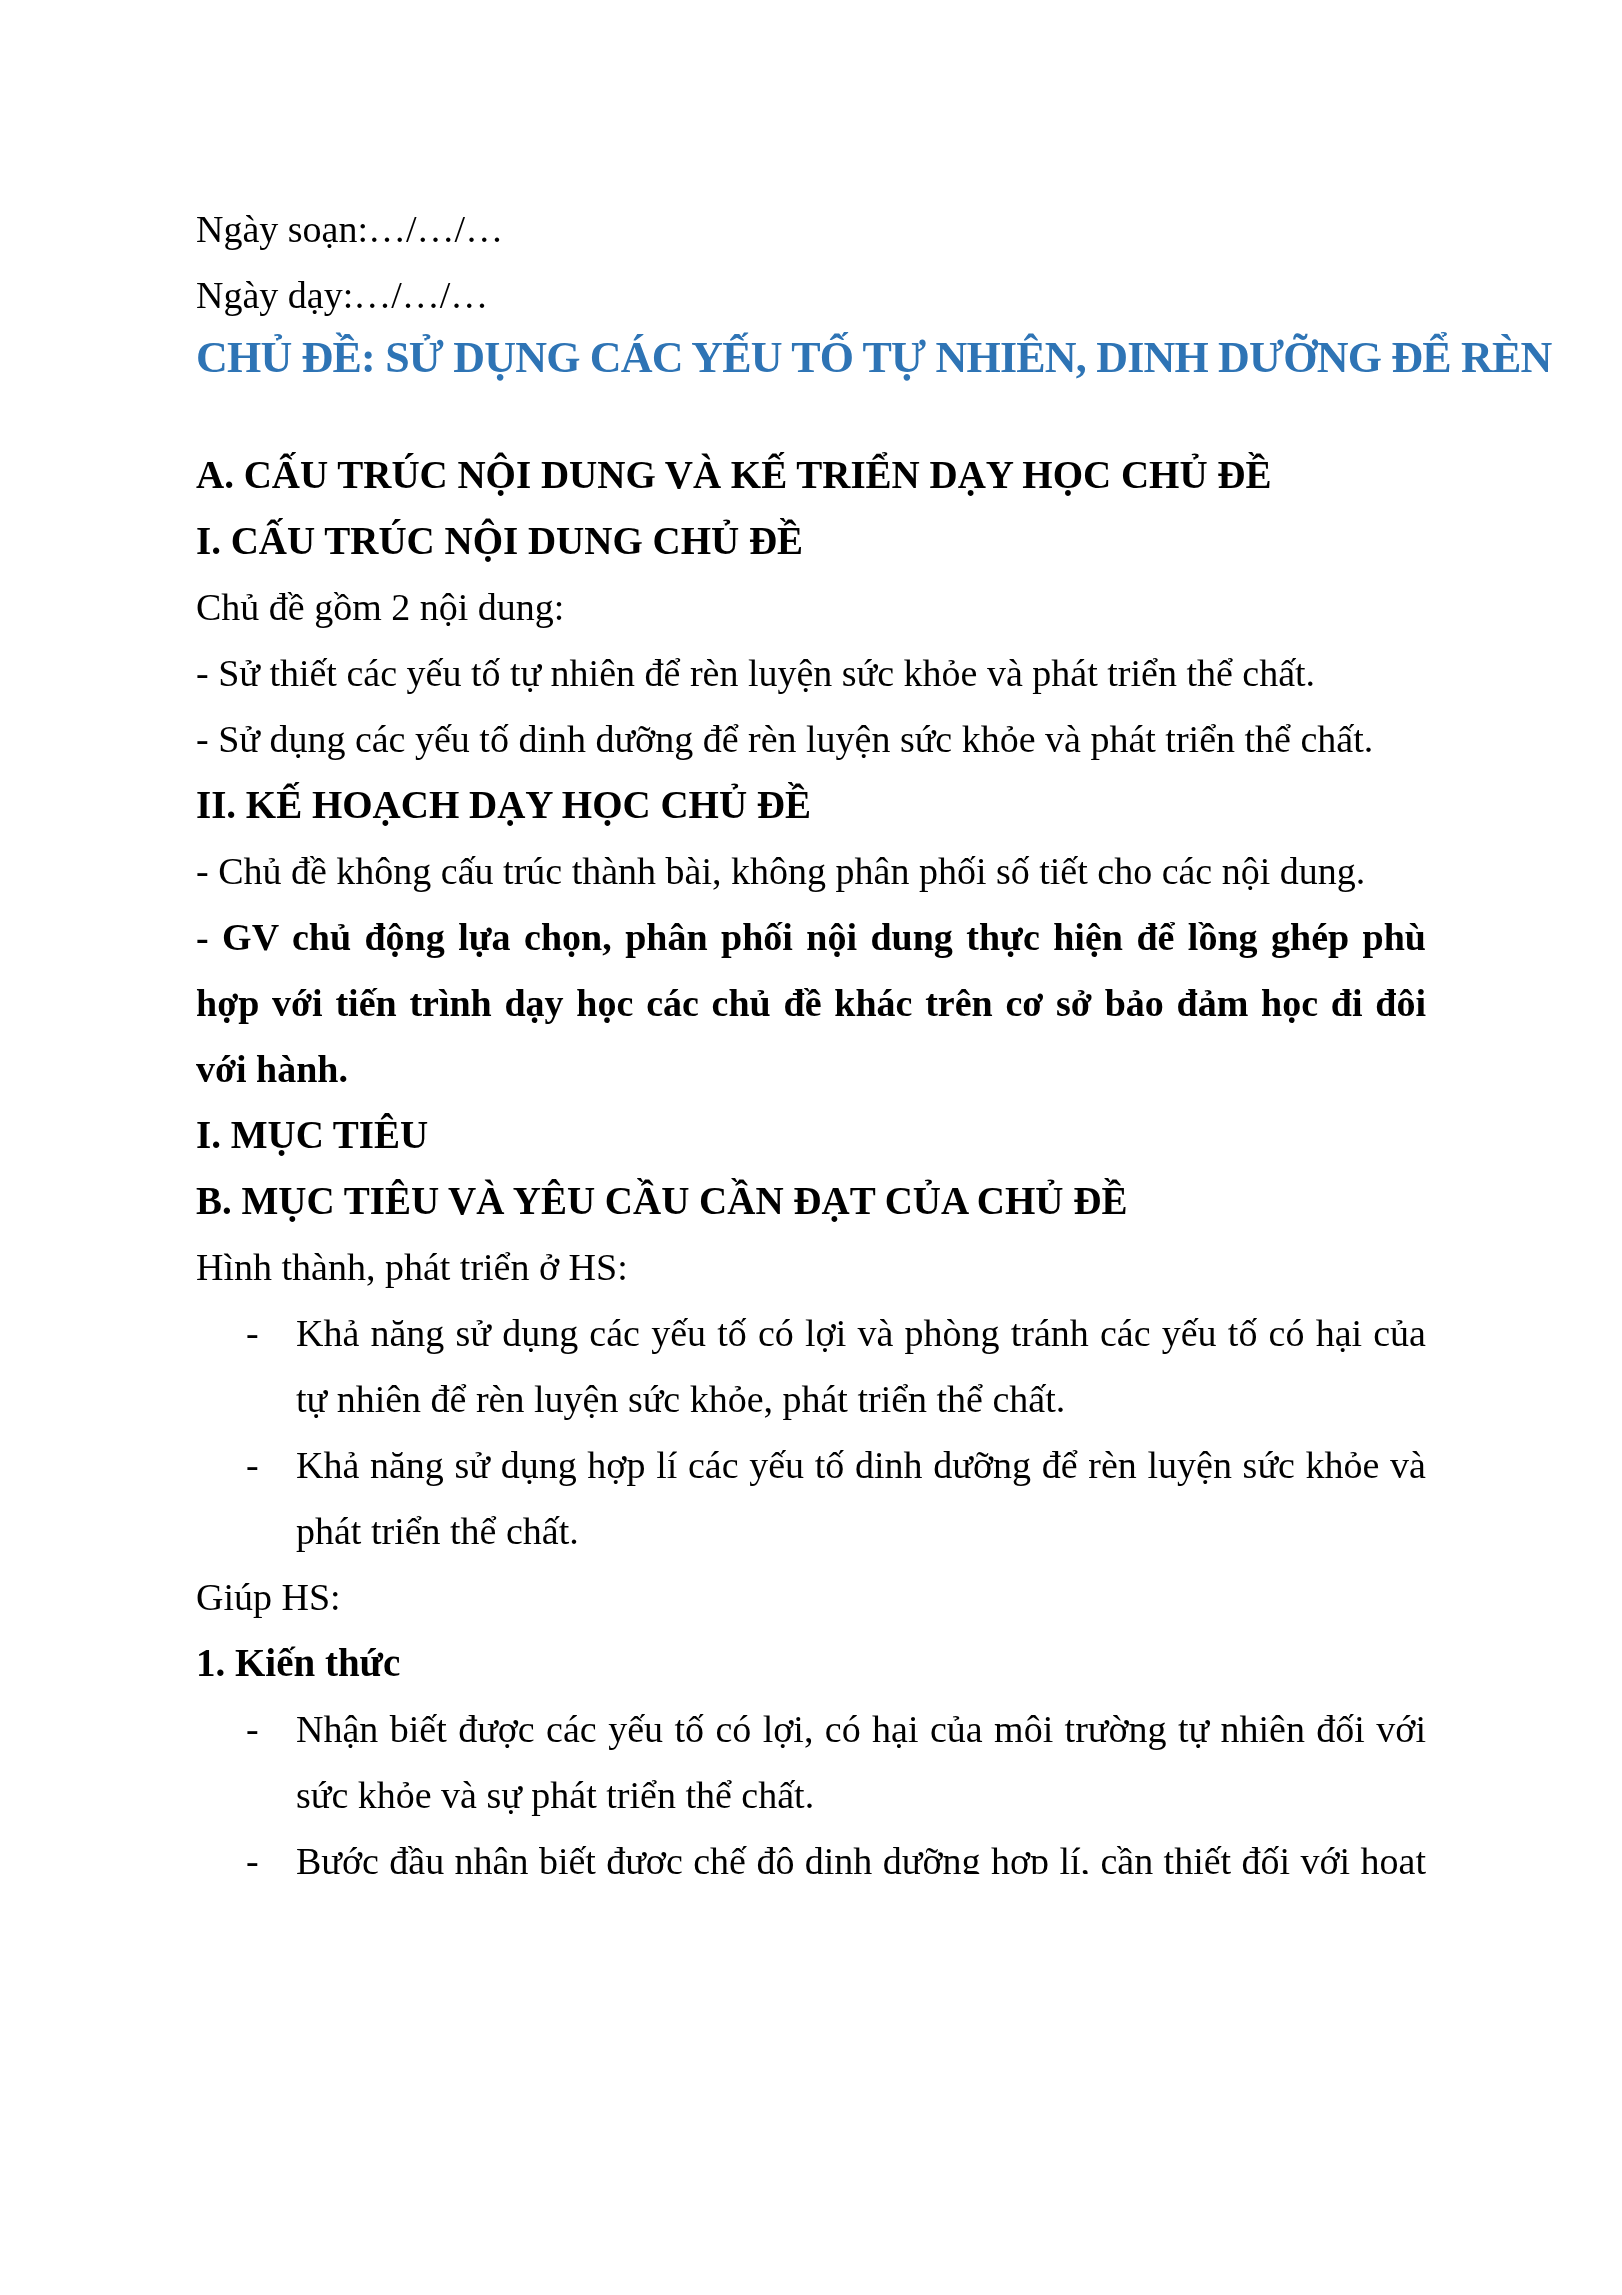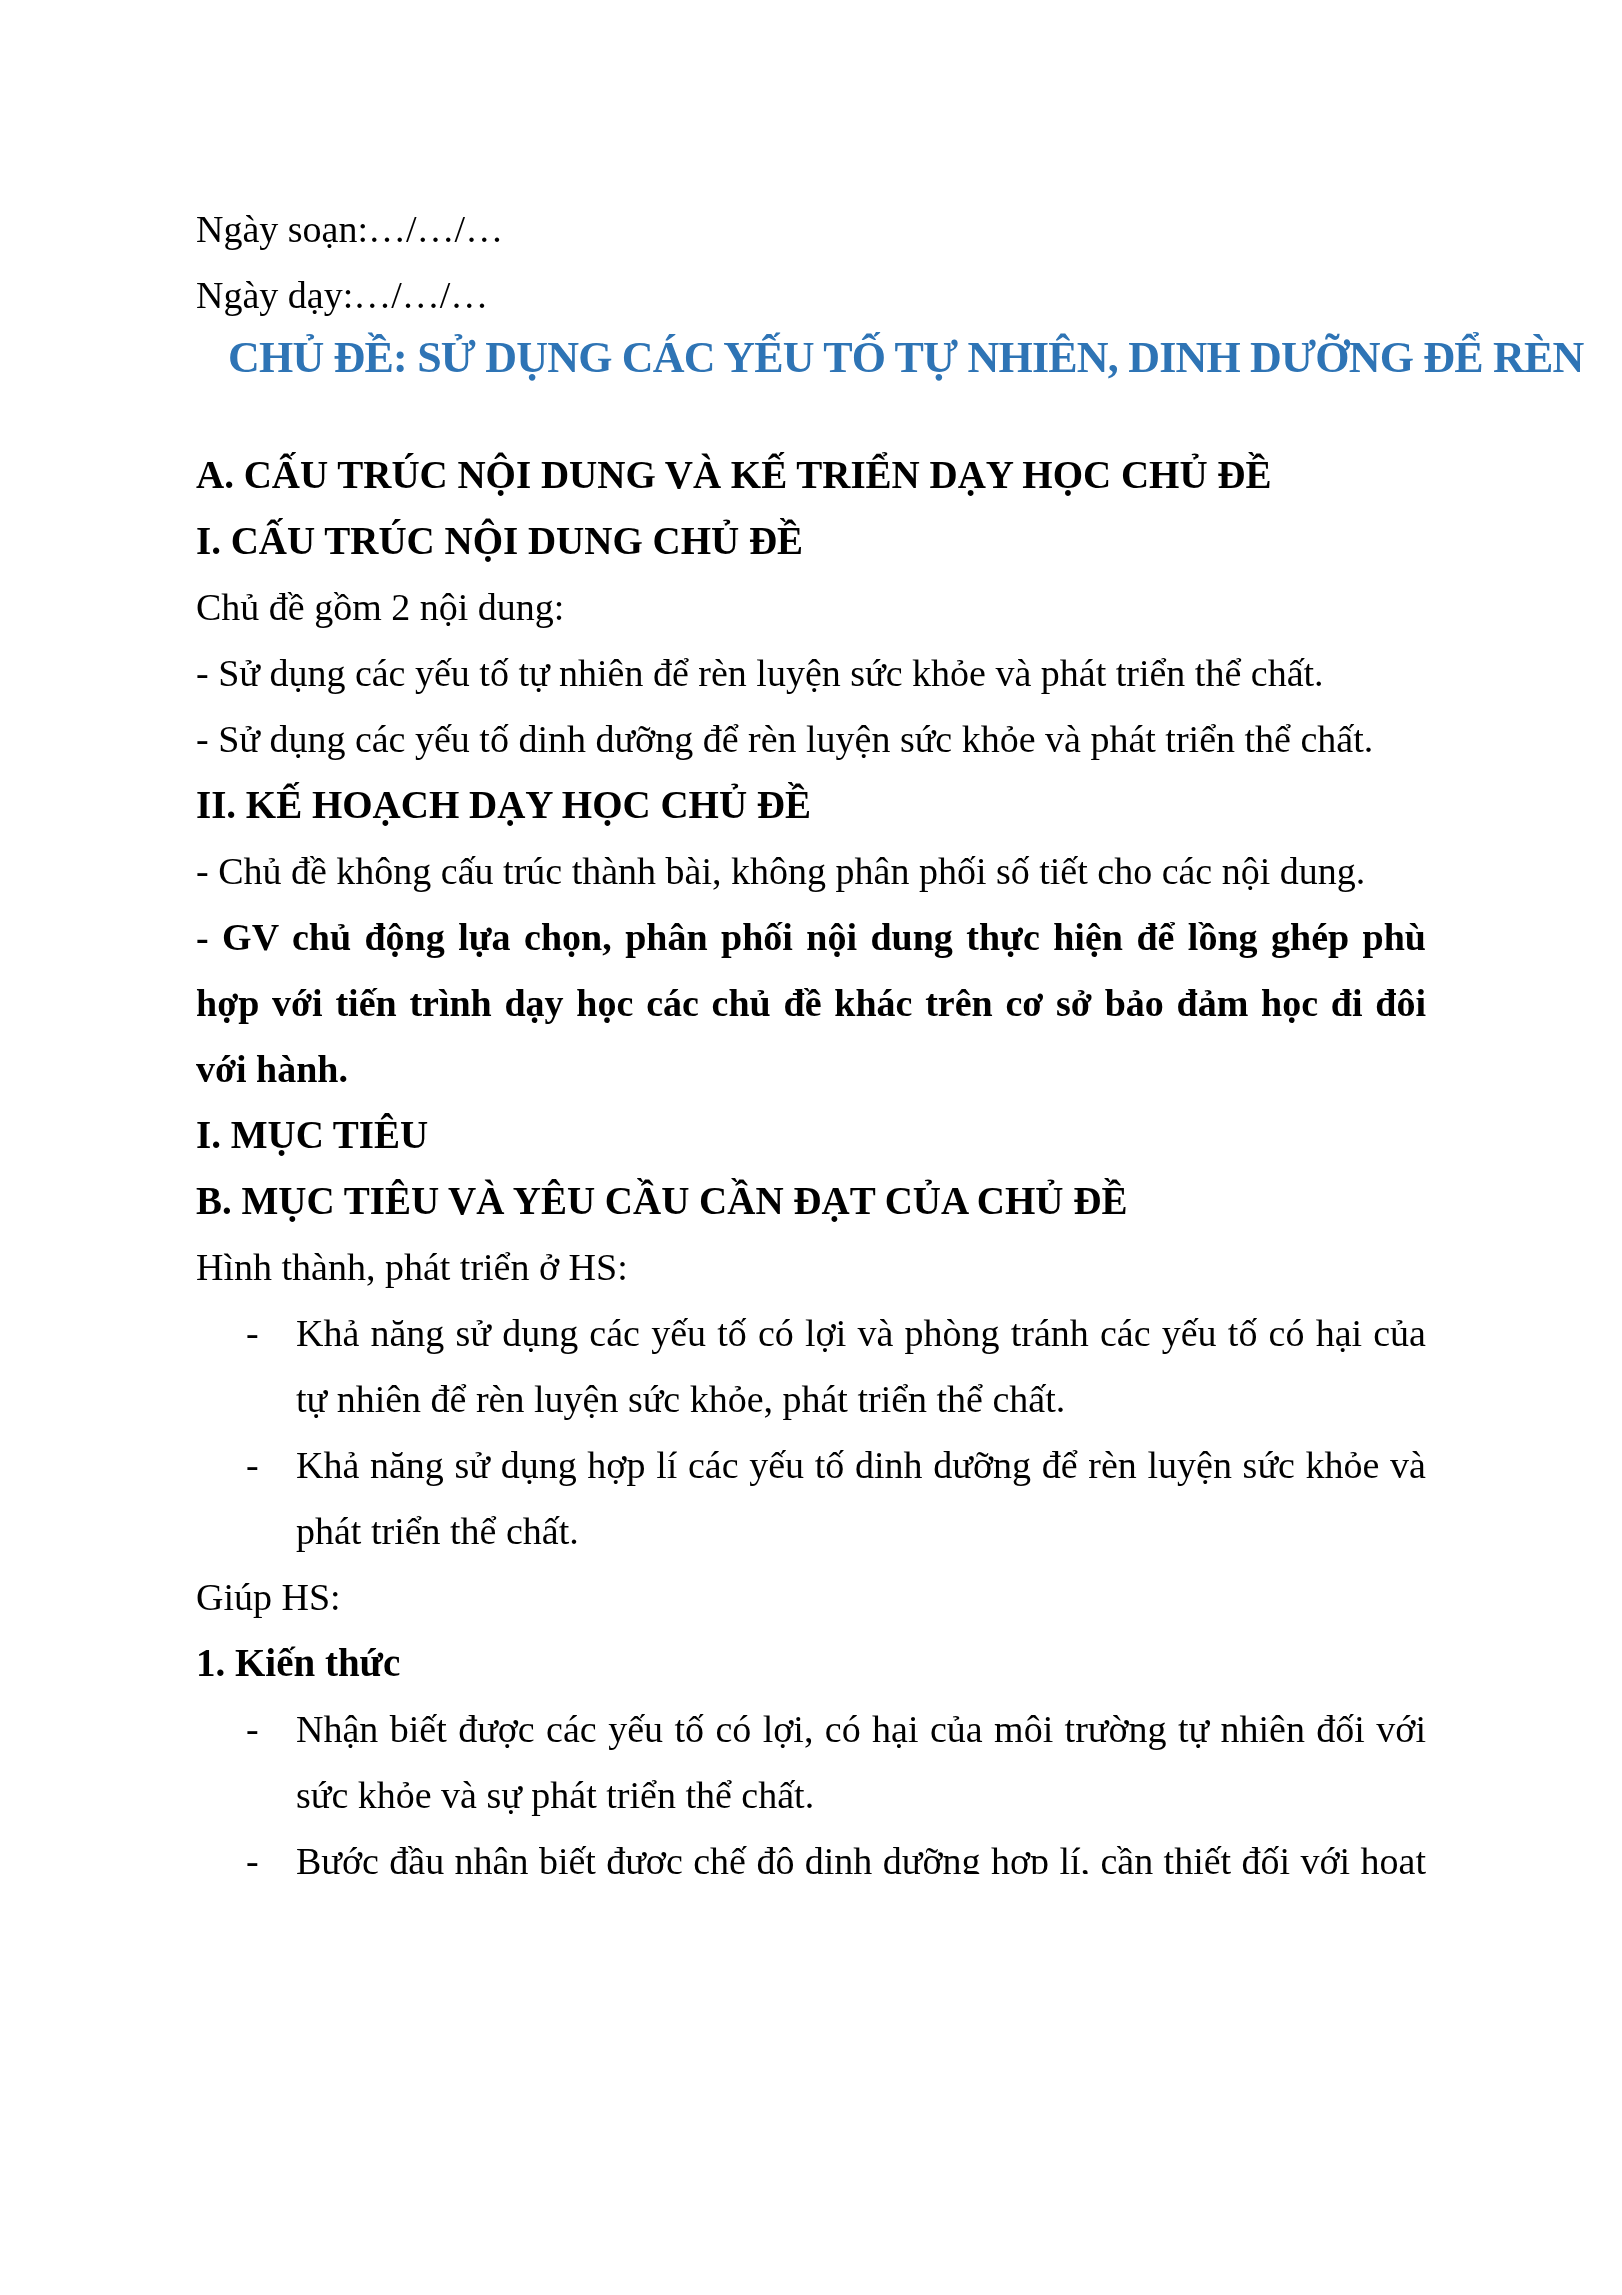--- a/index.html
+++ b/index.html
@@ -27,21 +27,21 @@
   .doc-title{
     margin-top:-4.7px;
     margin-bottom:50px;
     text-align:center;
     font-weight:bold;
     color:#2E74B5;
     font-size:44px;
     line-height:69px;
     letter-spacing:-0.8px;
   }
-  .doc-title .title-line{ white-space:nowrap;margin-left:32px; }
+  .doc-title .title-line{ white-space:nowrap; }
   .doc-title .title-note{
     font-style:italic;
     margin-left:11px;
   }
   p.heading{
     font-weight:bold;
     font-size:39px;
   }
   p.justify{ text-align:justify;font-weight:bold; }
   p.bullet{
@@ -74,21 +74,21 @@
     <p class="meta">Ngày dạy:…/…/…</p>
 
     <div class="doc-title">
       <div class="title-line">CHỦ ĐỀ: SỬ DỤNG CÁC YẾU TỐ TỰ NHIÊN, DINH DƯỠNG ĐỂ RÈN</div>
     </div>
 
     <div>
         <p class="heading">A. CẤU TRÚC NỘI DUNG VÀ KẾ TRIỂN DẠY HỌC CHỦ ĐỀ</p>
         <p class="heading">I. CẤU TRÚC NỘI DUNG CHỦ ĐỀ</p>
         <p class="para">Chủ đề gồm 2 nội dung:</p>
-        <p class="para">- Sử dụng các yếu tố tự nhiên để rèn luyện sức khỏe và phát triển thể chất.</p>
+        <p class="para">- Sử thiết các yếu tố tự nhiên để rèn luyện sức khỏe và phát triển thể chất.</p>
         <p class="para">- Sử dụng các yếu tố dinh dưỡng để rèn luyện sức khỏe và phát triển thể chất.</p>
         <p class="heading">II. KẾ HOẠCH DẠY HỌC CHỦ ĐỀ</p>
         <p class="para">- Chủ đề không cấu trúc thành bài, không phân phối số tiết cho các nội dung.</p>
         <p class="para justify">- GV chủ động lựa chọn, phân phối nội dung thực hiện để lồng ghép phù hợp với tiến trình dạy học các chủ đề khác trên cơ sở bảo đảm học đi đôi với hành.</p>
         <p class="heading">I. MỤC TIÊU</p>
         <p class="heading">B. MỤC TIÊU VÀ YÊU CẦU CẦN ĐẠT CỦA CHỦ ĐỀ</p>
         <p class="para">Hình thành, phát triển ở HS:</p>
         <p class="bullet"><span class="dash">-</span><span>Khả năng sử dụng các yếu tố có lợi và phòng tránh các yếu tố có hại của tự nhiên để rèn luyện sức khỏe, phát triển thể chất.</span></p>
         <p class="bullet"><span class="dash">-</span><span>Khả năng sử dụng hợp lí các yếu tố dinh dưỡng để rèn luyện sức khỏe và phát triển thể chất.</span></p>
         <p class="para">Giúp HS:</p>

